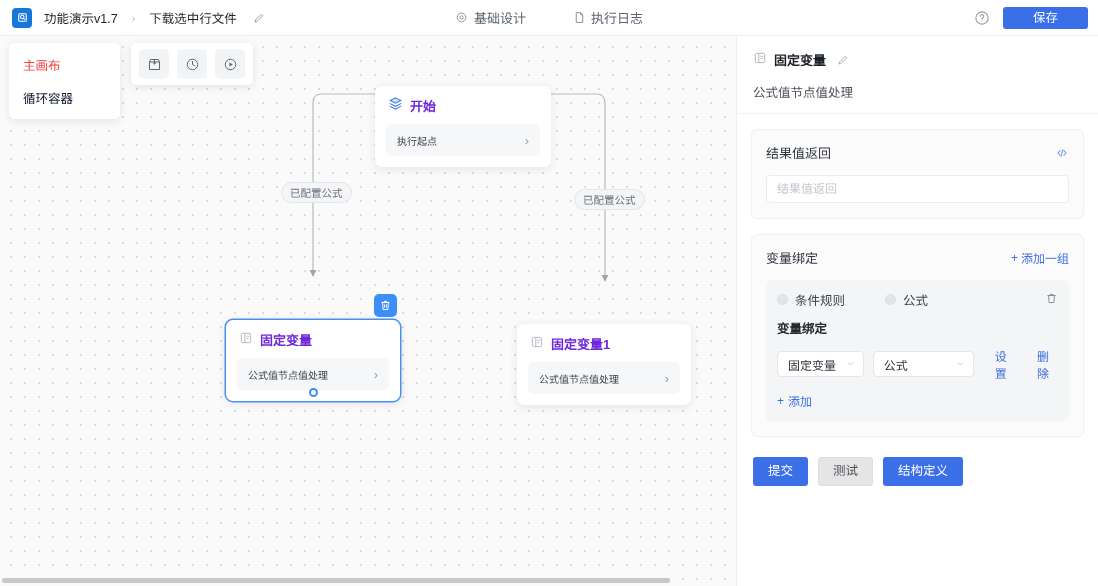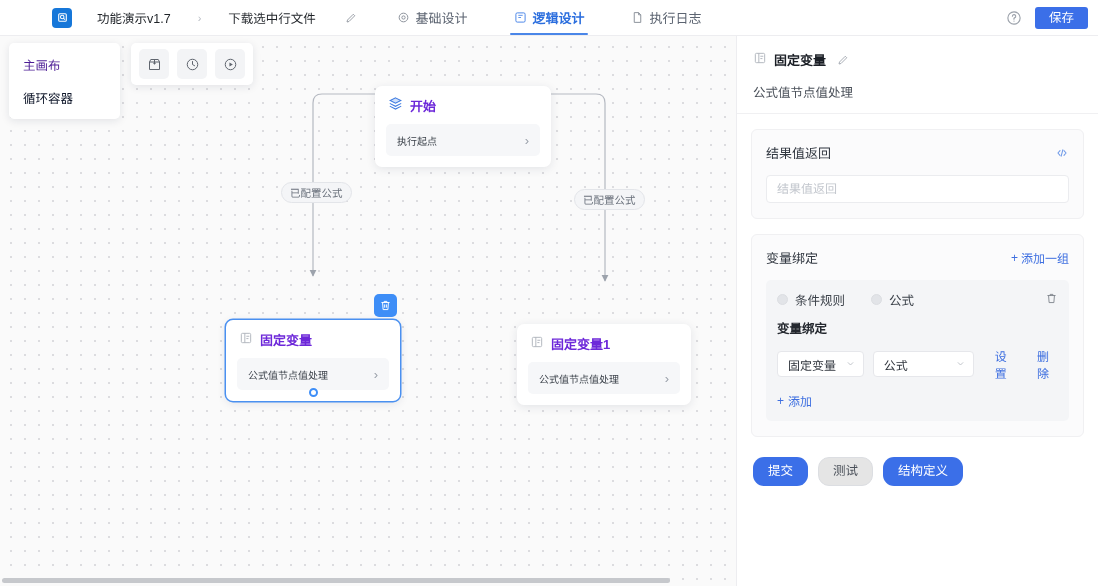--- a/index.html
+++ b/index.html
@@ -15,21 +15,21 @@
   .app { position: relative; width: 1098px; height: 586px; }
 
   
   .topbar {
     position: absolute; left: 0; top: 0; width: 1098px; height: 36px;
     background: #fff;
     border-bottom: 1px solid #ededf0;
     display: flex; align-items: center;
     z-index: 40;
   }
-  .tb-left { display: flex; align-items: center; padding-left: 12px; gap: 25px; flex: 0 0 auto; margin-left: 40px; }
+  .tb-left { display: flex; align-items: center; padding-left: 12px; gap: 12px; flex: 0 0 auto; }
   .app-logo {
     width: 20px; height: 20px; border-radius: 4px;
     background: #1677d9;
     display: flex; align-items: center; justify-content: center;
     flex: 0 0 auto;
   }
   .crumb-title { font-size: 12.5px; color: #1f2328; white-space: nowrap; }
   .crumb-sep { font-size: 11px; color: #b8bcc4; padding: 0 2px; }
   .crumb-sub { font-size: 12.5px; color: #1f2328; white-space: nowrap; }
   .pencil { margin-left: 4px; display: flex; align-items: center; cursor: pointer; }
@@ -53,21 +53,21 @@
   .nav-ico { width: 14px; height: 14px; display: flex; align-items: center; justify-content: center; }
 
   .tb-right {
     position: absolute; right: 10px; top: 0; height: 36px;
     display: flex; align-items: center; gap: 12px;
   }
   .help-btn { width: 17px; height: 17px; cursor: pointer; display: flex; align-items: center; justify-content: center; }
   .save-btn {
     background: #3b6fe8; color: #fff; font-size: 12.5px;
     border: none; border-radius: 3px;
-    padding: 5px 14px; cursor: pointer; line-height: 1;
+    padding: 5px 30px; cursor: pointer; line-height: 1;
     font-family: inherit;
   }
 
   
   .canvas {
     position: absolute; left: 0; top: 36px; width: 736px; height: 550px;
     background-color: #fafafa;
     background-image: radial-gradient(#dcdcdf 1px, transparent 1px);
     background-size: 14px 14px;
     background-position: 4px 4px;
@@ -75,21 +75,21 @@
   }
 
   
   .canvas-switch {
     position: absolute; left: 9px; top: 7px; width: 111px;
     background: #fff; border-radius: 5px;
     box-shadow: 0 2px 9px rgba(20,30,60,.10);
     padding: 5px 0; z-index: 12;
   }
   .cs-item { font-size: 12.5px; padding: 7px 14px; cursor: pointer; color: #0f172a; }
-  .cs-item.muted { color: #4c1d95; }
+  .cs-item.muted { color: #ef4444; }
 
   .canvas-tools {
     position: absolute; left: 131px; top: 7px;
     background: #fff; border-radius: 5px;
     box-shadow: 0 2px 9px rgba(20,30,60,.10);
     padding: 6px 8px; display: flex; gap: 8px; z-index: 12;
   }
   .ct-btn {
     width: 30px; height: 30px; border-radius: 5px; background: #f3f4f6;
     display: flex; align-items: center; justify-content: center; cursor: pointer;
@@ -173,21 +173,21 @@
     background: #fff; border: 1px solid #ebecef; border-radius: 4px;
     font-size: 12px; color: #2b3038; padding: 0 10px;
     font-family: inherit; outline: none;
   }
   .txt-input::placeholder { color: #c3c7ce; }
 
   .group-box {
     margin-top: 13px; background: #f4f5f7; border-radius: 5px;
     padding: 10px 11px 12px 11px; position: relative;
   }
-  .radio-row { display: flex; align-items: center; gap: 26px; }
+  .radio-row { display: flex; align-items: center; gap: 40px; }
   .radio { display: flex; align-items: center; gap: 7px; cursor: pointer; }
   .radio-dot {
     width: 11px; height: 11px; border-radius: 50%;
     background: #e2e4e8; border: 1px solid #dcdee2;
   }
   .radio-lab { font-size: 12.5px; color: #3d434b; }
   .grp-del { position: absolute; right: 11px; top: 11px; cursor: pointer; }
 
   .bind-label { font-size: 12.5px; font-weight: 700; color: #24282f; margin-top: 9px; }
 
@@ -199,21 +199,21 @@
   }
   #sel-left { width: 96px; }
   #sel-right { width: 112px; }
   .sel-caret { color: #b9bdc4; font-size: 9px; margin-left: 6px; }
   .lnk { font-size: 12px; color: #3e6fe0; cursor: pointer; margin-left: 12px; }
 
   .add-row { margin-top: 11px; font-size: 12px; color: #3e6fe0; cursor: pointer; display: flex; align-items: center; gap: 4px; }
 
   .btn-row { display: flex; gap: 10px; margin: 20px 0 0 16px; }
   .btn {
-    font-size: 12.5px; border-radius: 11px; padding: 5px 14px;
+    font-size: 12.5px; border-radius: 3px; padding: 5px 14px;
     cursor: pointer; line-height: 1.35; font-family: inherit; border: 1px solid transparent;
   }
   .btn-primary { background: #3b6fe8; color: #fff; }
   .btn-ghost { background: #e5e5e5; color: #4a5059; border-color: #dcdee2; }
 </style>
 </head>
 <body>
 
 <div class="app">
 
@@ -239,29 +239,20 @@
 
     <div class="tb-center">
       <div class="nav-tab">
         <span class="nav-ico">
           <svg width="13" height="13" viewBox="0 0 24 24" fill="none" stroke="#8a9099" stroke-width="1.8">
             <circle cx="12" cy="12" r="8"></circle>
               <circle cx="12" cy="12" r="3"></circle>
           </svg>
         </span>
         <span>基础设计</span>
-      </div>
-      <div class="nav-tab active">
-        <span class="nav-ico">
-          <svg width="13" height="13" viewBox="0 0 24 24" fill="none" stroke="#4a86e8" stroke-width="1.8">
-            <rect x="3.5" y="3.5" width="17" height="17" rx="2.5"></rect>
-            <path d="M8 8h8M8 12h5" stroke-width="1.6"></path>
-          </svg>
-        </span>
-        <span>逻辑设计</span>
       </div>
       <div class="nav-tab">
         <span class="nav-ico">
           <svg width="13" height="13" viewBox="0 0 24 24" fill="none" stroke="#8a9099" stroke-width="1.8">
             <path d="M6 3h8l4 4v14H6z"></path>
               <path d="M14 3v4h4"></path>
           </svg>
         </span>
         <span>执行日志</span>
       </div>

